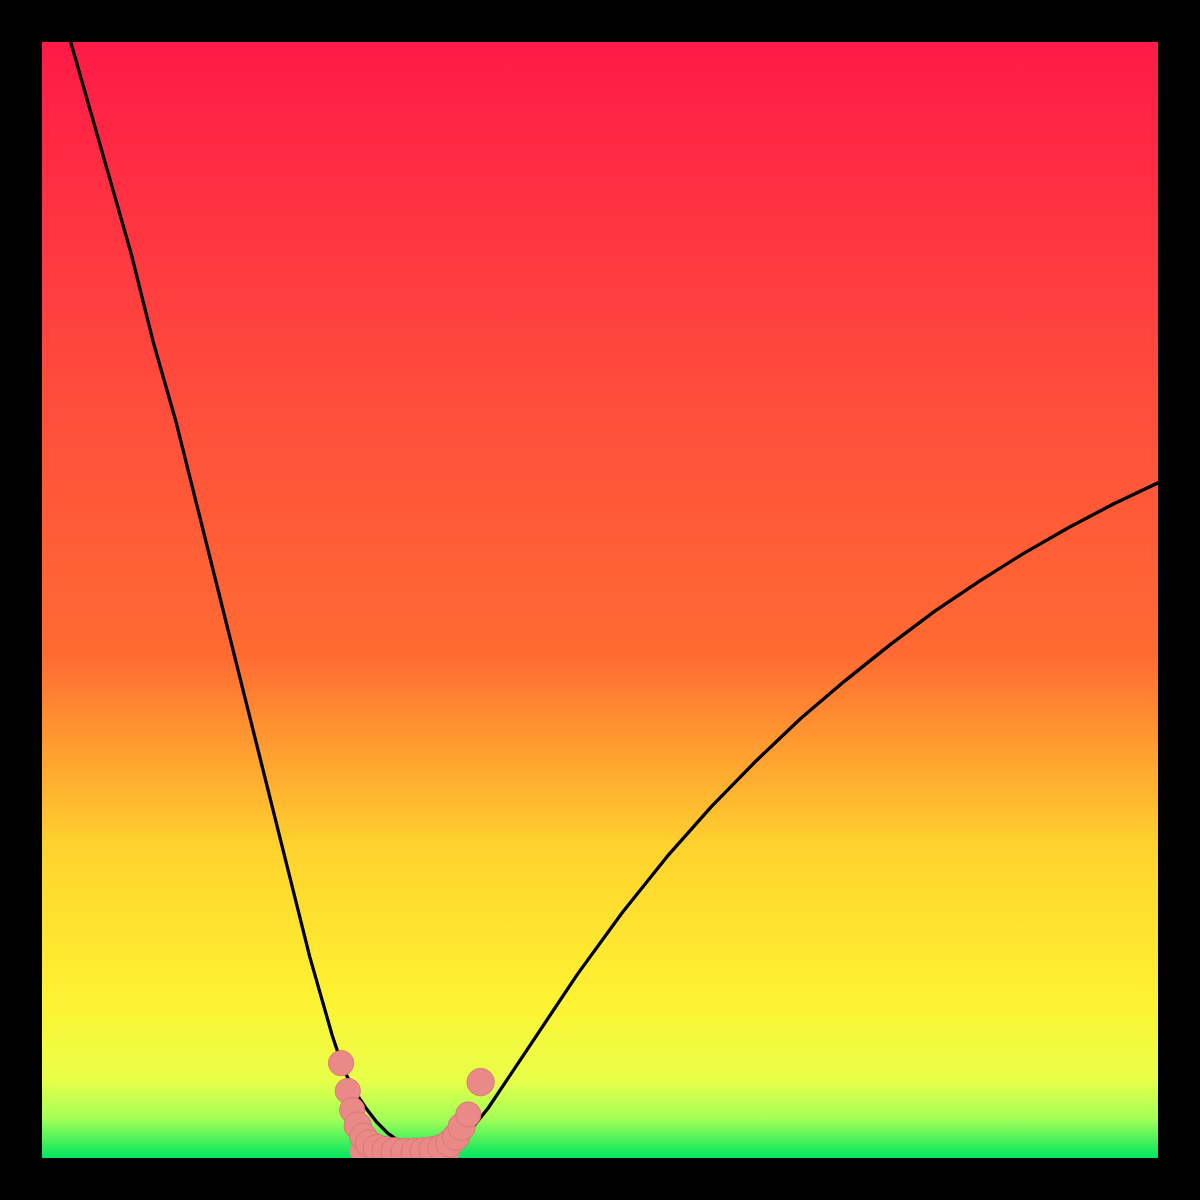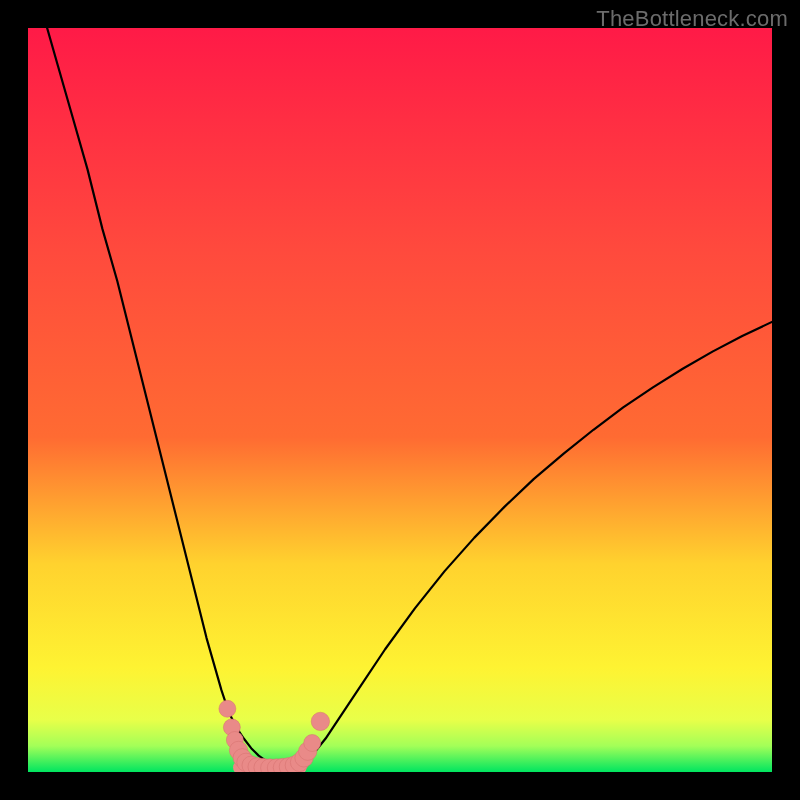--- a/index.html
+++ b/index.html
@@ -34,21 +34,20 @@
     letter-spacing: 0.2px;
     font-weight: 400;
     z-index: 20;
   }
   svg { display: block; }
 </style>
 </head>
 <body>
 
 <div class="frame">
-  <div class="watermark">TheBottleneck.com</div>
   <div class="plot">
     <svg id="chart-svg" width="744" height="744" viewBox="0 0 744 744" preserveAspectRatio="none">
       <defs>
         <linearGradient id="bg-grad" x1="0" y1="0" x2="0" y2="1">
           <stop id="g0" offset="0%" stop-color="#ff1a47"></stop>
           <stop id="g1" offset="30%" stop-color="#ff4a3d"></stop>
           <stop id="g2" offset="55%" stop-color="#ff6b32"></stop>
           <stop id="g3" offset="72%" stop-color="#ffd22e"></stop>
           <stop id="g4" offset="86%" stop-color="#fef332"></stop>
           <stop id="g5" offset="93%" stop-color="#e8ff49"></stop>

